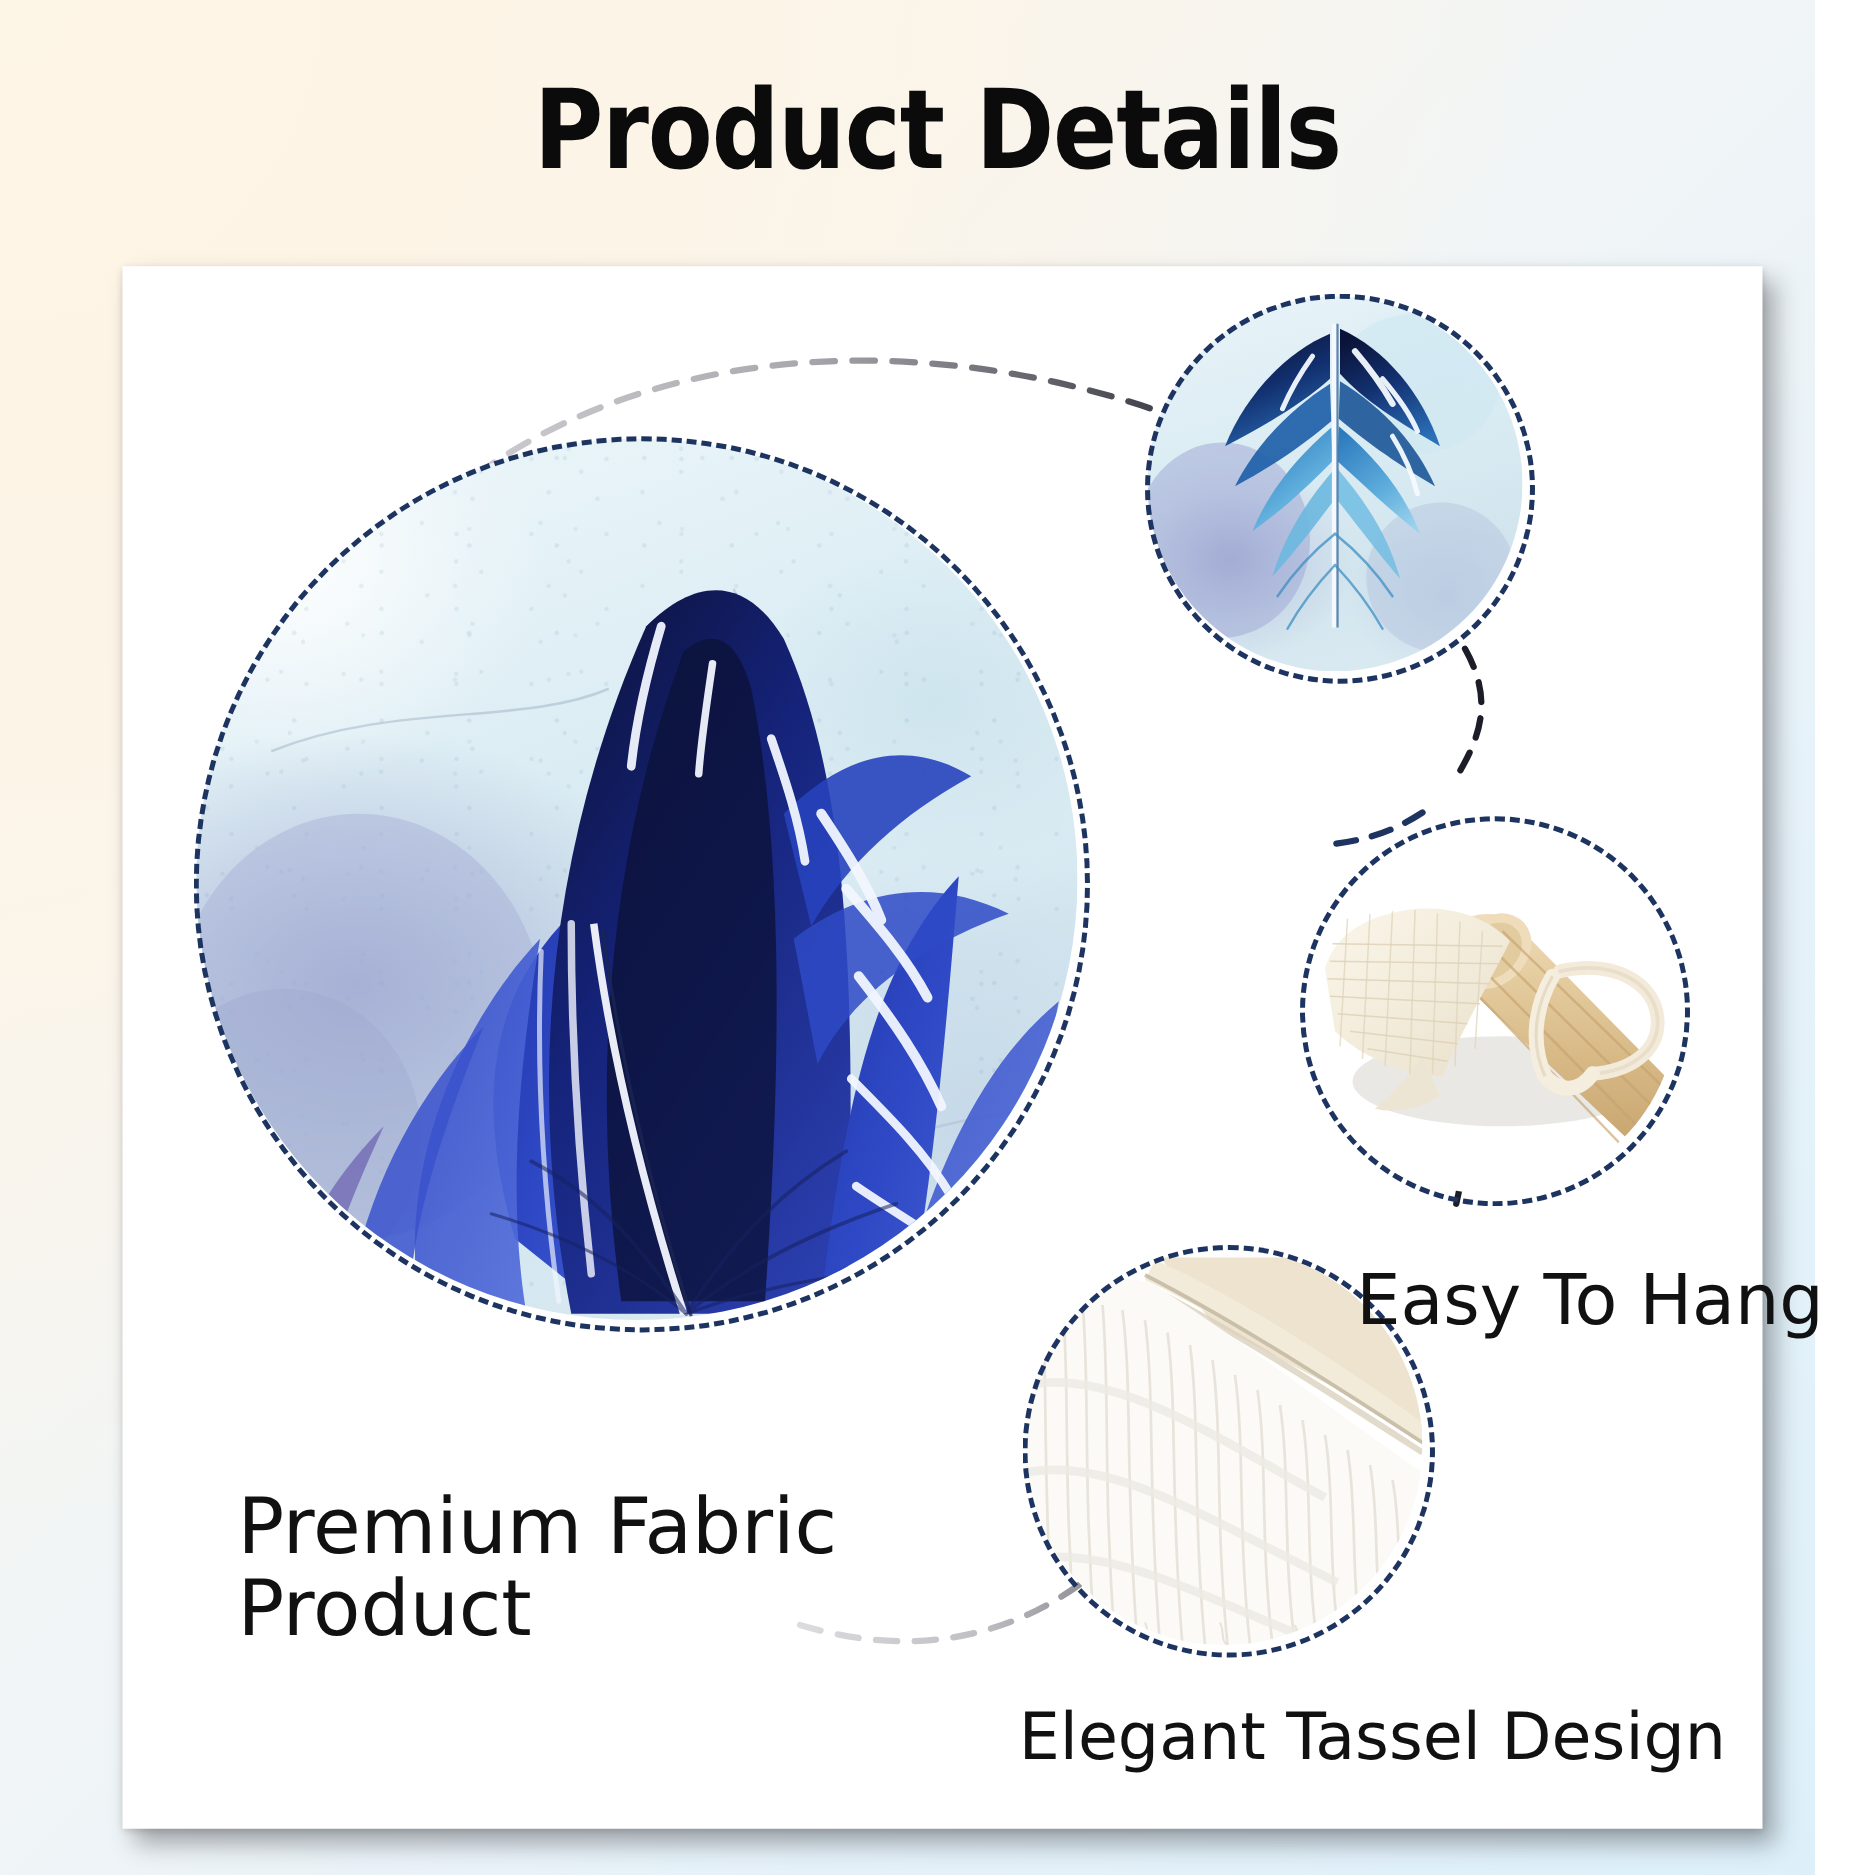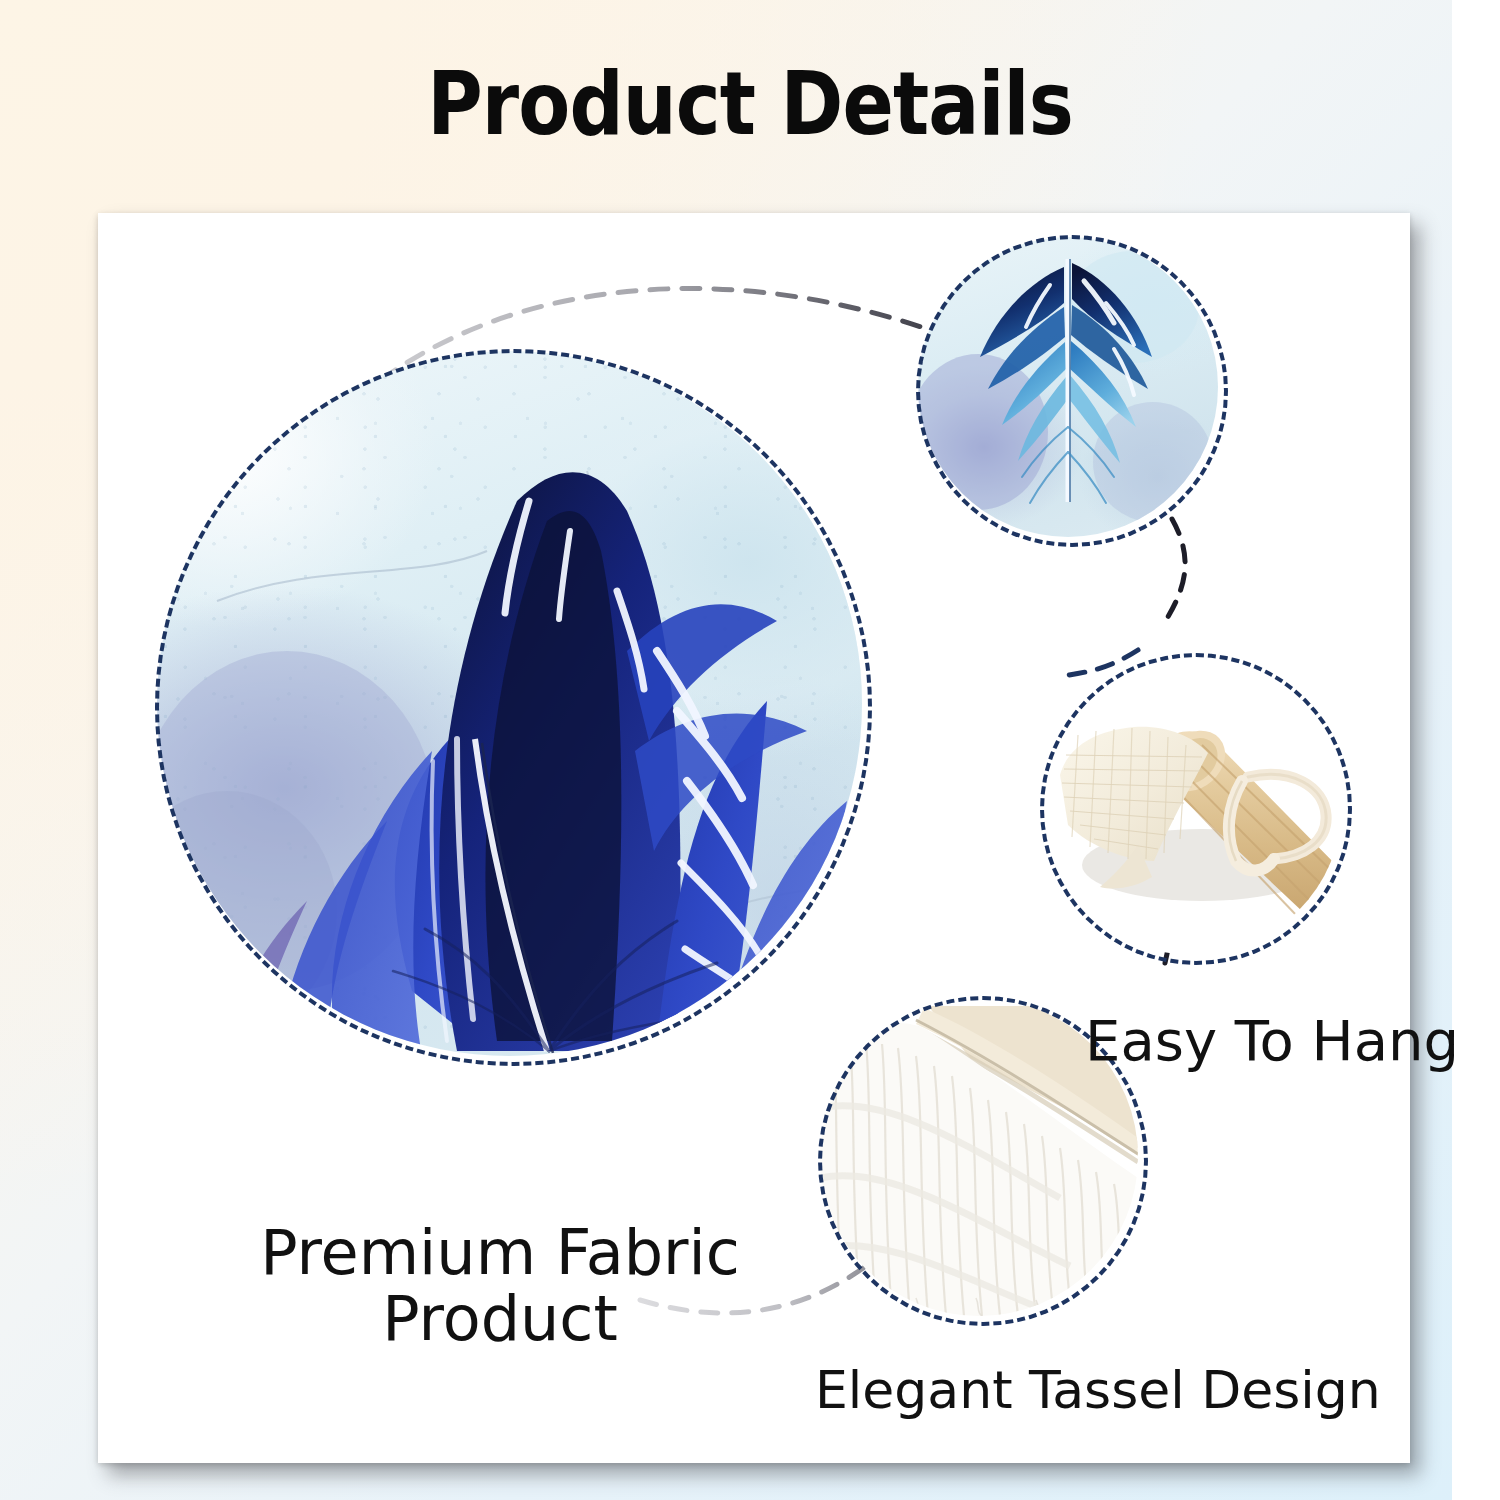--- a/index.html
+++ b/index.html
@@ -89,22 +89,22 @@
 
   
   .lbl{
     position:absolute;color:#111;white-space:nowrap;
     font-family:"DejaVu Sans","Liberation Sans",sans-serif;
   }
   .lbl-hd{left:962px;top:570px;font-size:41px;}
   .lbl-hang{left:1085px;top:980px;font-size:56px;margin-top:28px;}
   .lbl-tas{left:815px;top:1360px;font-size:52px;}
   .lbl-main{
-    left:190px;top:1188px;width:620px;text-align:center;
-    font-size:62px;line-height:1.06;color:#111;margin-top:32px;
+    left:190px;top:1188px;width:620px;text-align:left;
+    font-size:62px;line-height:1.06;color:#111;
   }
 
   svg.ov{position:absolute;left:0;top:0;width:1500px;height:1500px;pointer-events:none;}
 </style>
 </head>
 <body>
 
 <div id="stage">
 
   <div class="title">Product Details</div>

